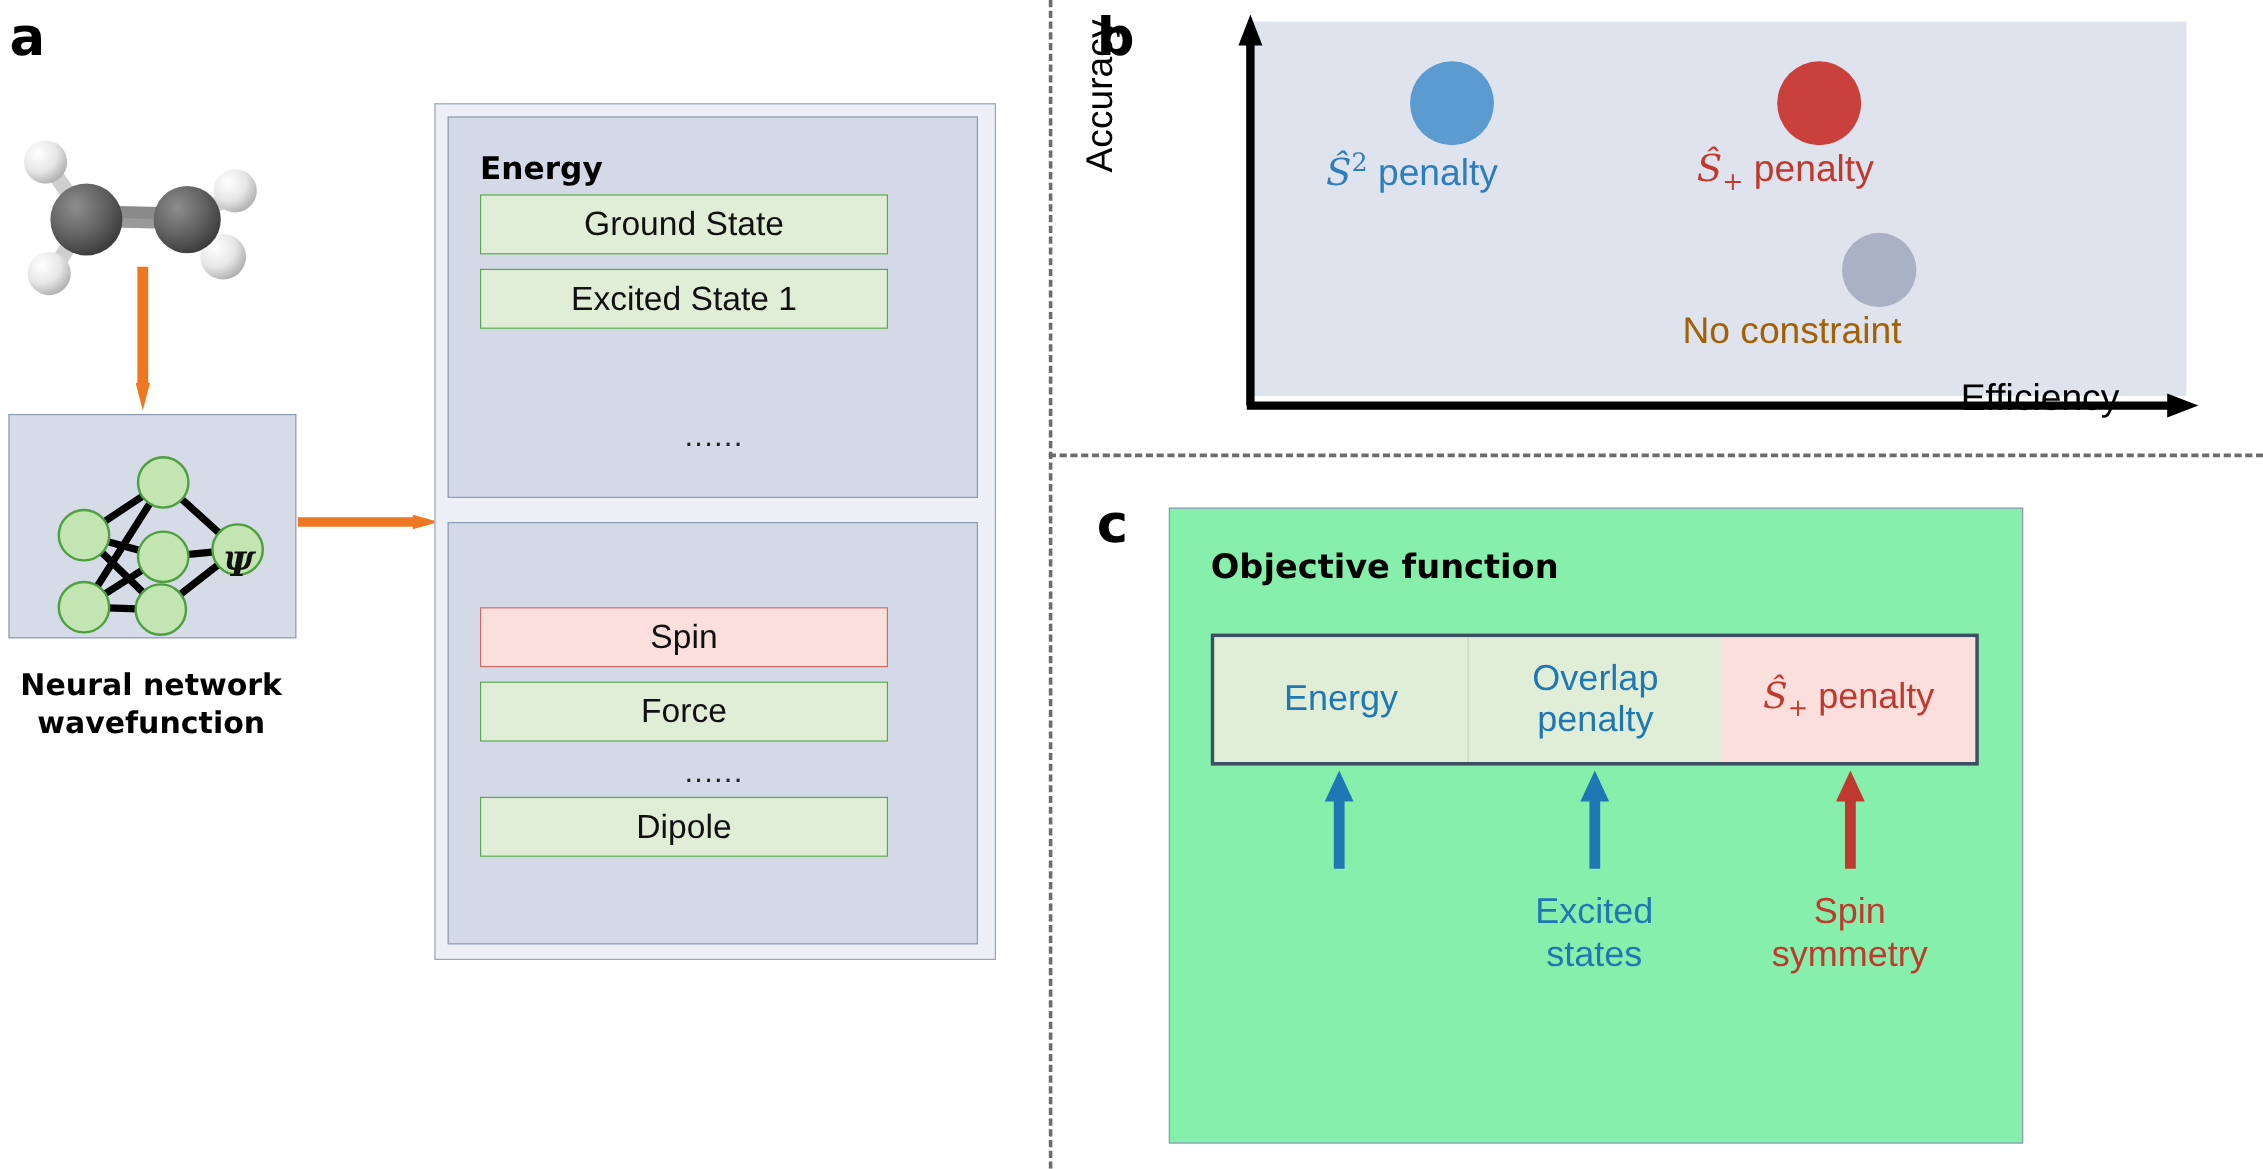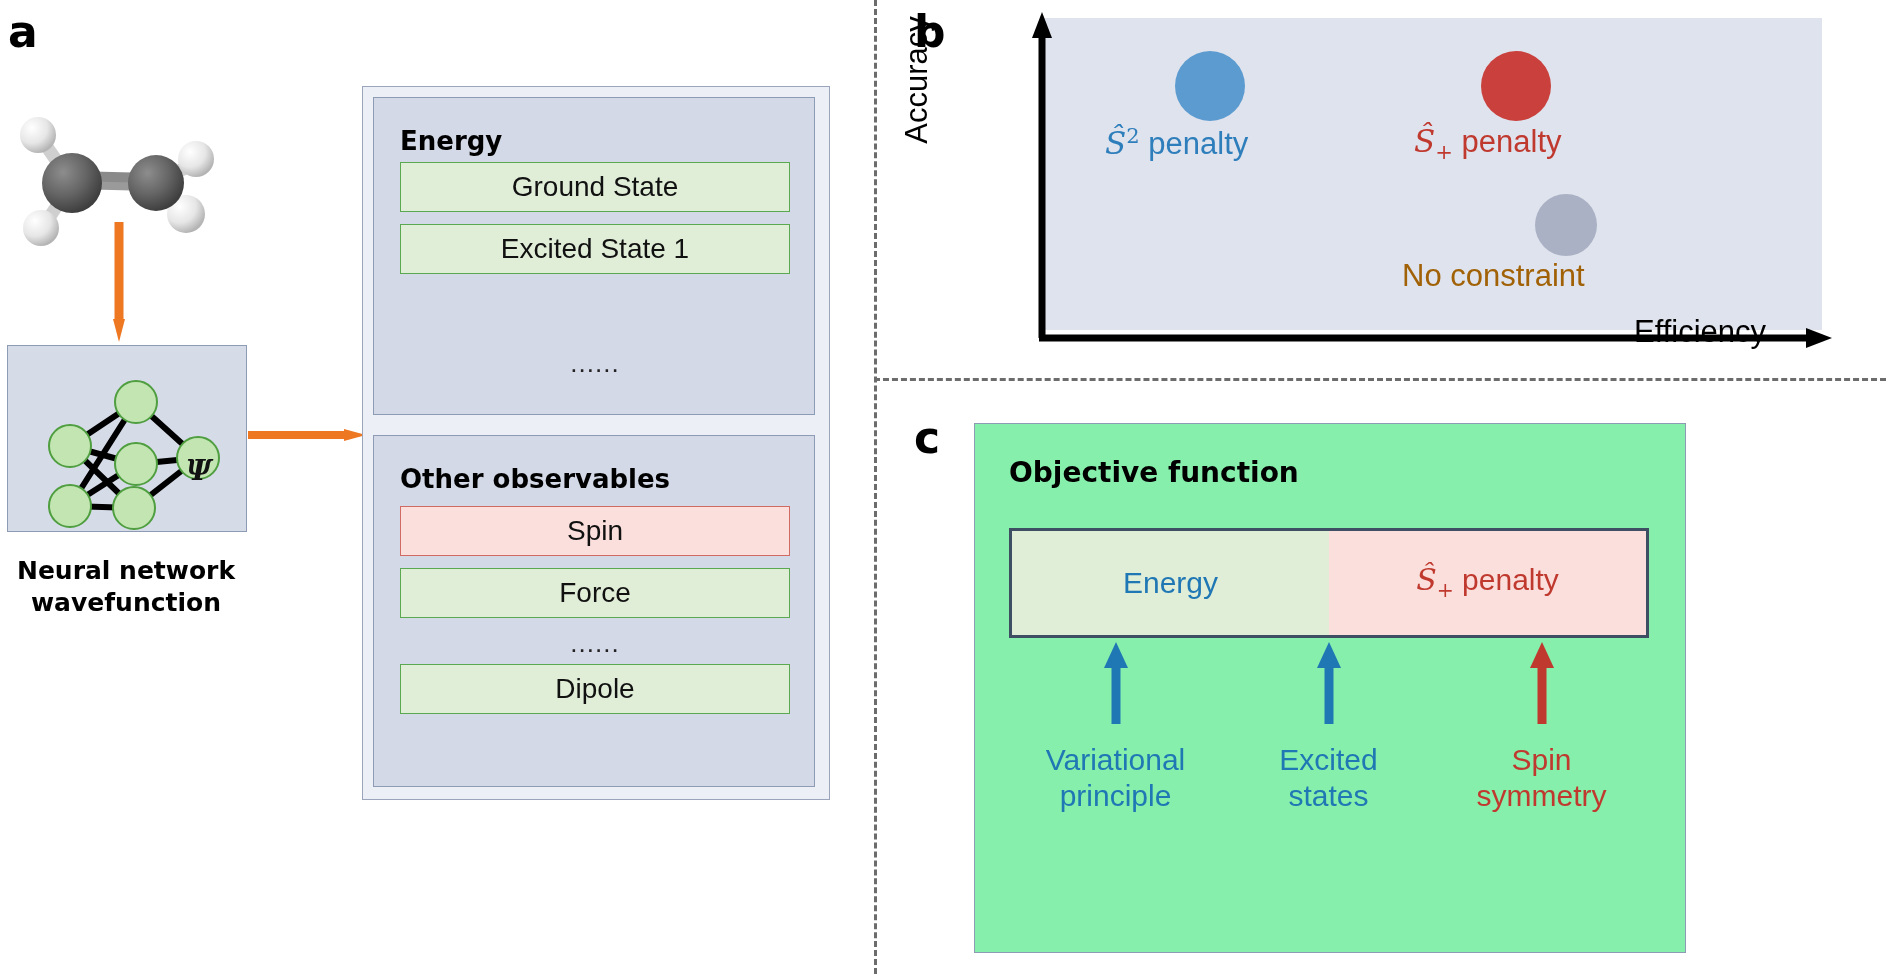--- a/index.html
+++ b/index.html
@@ -72,21 +72,21 @@
   #observables-box { top: 348px; height: 352px; }
 
   .section-title {
     position: absolute; left: 26px; top: 28px;
     font-family: "DejaVu Sans", sans-serif;
     font-weight: bold;
     font-size: 26px; color: #000;
   }
 
   .item-row {
-    position: absolute; left: 26px; width: 390px; height: 50px;
+    position: absolute; left: 26px; width: 340px; height: 50px;
     box-sizing: border-box;
     display: flex; align-items: center; justify-content: center;
     font-size: 28px; color: #111;
     font-family: "Liberation Sans", sans-serif;
   }
   .item-green { background: #e0eed8; border: 1px solid #5aa84f; }
   .item-red   { background: #fbdfdc; border: 1px solid #d06a62; }
 
   .ellipsis-row {
     position: absolute; left: 26px; width: 390px; height: 34px;
@@ -256,21 +256,20 @@
   <div id="outputs-frame">
 
     <div class="section-box" id="energy-box">
       <div class="section-title">Energy</div>
       <div class="item-row item-green" style="top:64px;">Ground State</div>
       <div class="item-row item-green" style="top:126px;">Excited State 1</div>
       <div class="ellipsis-row" style="top:248px;">......</div>
     </div>
 
     <div class="section-box" id="observables-box">
-      <div class="section-title">Other observables</div>
       <div class="item-row item-red" style="top:70px;">Spin</div>
       <div class="item-row item-green" style="top:132px;">Force</div>
       <div class="ellipsis-row" style="top:190px;">......</div>
       <div class="item-row item-green" style="top:228px;">Dipole</div>
     </div>
 
   </div>
 </div>
 
 <div id="divider-vertical"></div>
@@ -308,44 +307,44 @@
 </div>
 
 <div id="panel-c">
   <div class="panel-letter" style="left:40px; top:38px;">c</div>
 
   <div id="objective-box">
     <div id="objective-title">Objective function</div>
 
     <div id="obj-row">
       <div class="obj-cell obj-green">Energy</div>
+      <div class="obj-cell obj-green">
+        <span style="white-space:pre-line;">Overlap
+penalty</span>
+      </div>
       <div class="obj-cell obj-red">
         <span><span class="mathit">Ŝ<span class="sub">+</span></span> penalty</span>
       </div>
     </div>
 
     <svg id="arrows-c" width="640" height="90" viewBox="0 0 640 90">
       <g>
         <line x1="107" y1="86" x2="107" y2="26" stroke="#1f77b4" stroke-width="9"></line>
         <polygon points="107,4 95,30 119,30" fill="#1f77b4"></polygon>
       </g>
       <g>
         <line x1="320" y1="86" x2="320" y2="26" stroke="#1f77b4" stroke-width="9"></line>
         <polygon points="320,4 308,30 332,30" fill="#1f77b4"></polygon>
       </g>
       <g>
         <line x1="533" y1="86" x2="533" y2="26" stroke="#c0392f" stroke-width="9"></line>
         <polygon points="533,4 521,30 545,30" fill="#c0392f"></polygon>
       </g>
     </svg>
 
-    <div class="source-label src-blue" style="left:34px; top:318px; width:213px;">
-      <div>Variational</div>
-      <div>principle</div>
-    </div>
     <div class="source-label src-blue" style="left:247px; top:318px; width:213px;">
       <div>Excited</div>
       <div>states</div>
     </div>
     <div class="source-label src-red" style="left:460px; top:318px; width:213px;">
       <div>Spin</div>
       <div>symmetry</div>
     </div>
   </div>
 </div>

